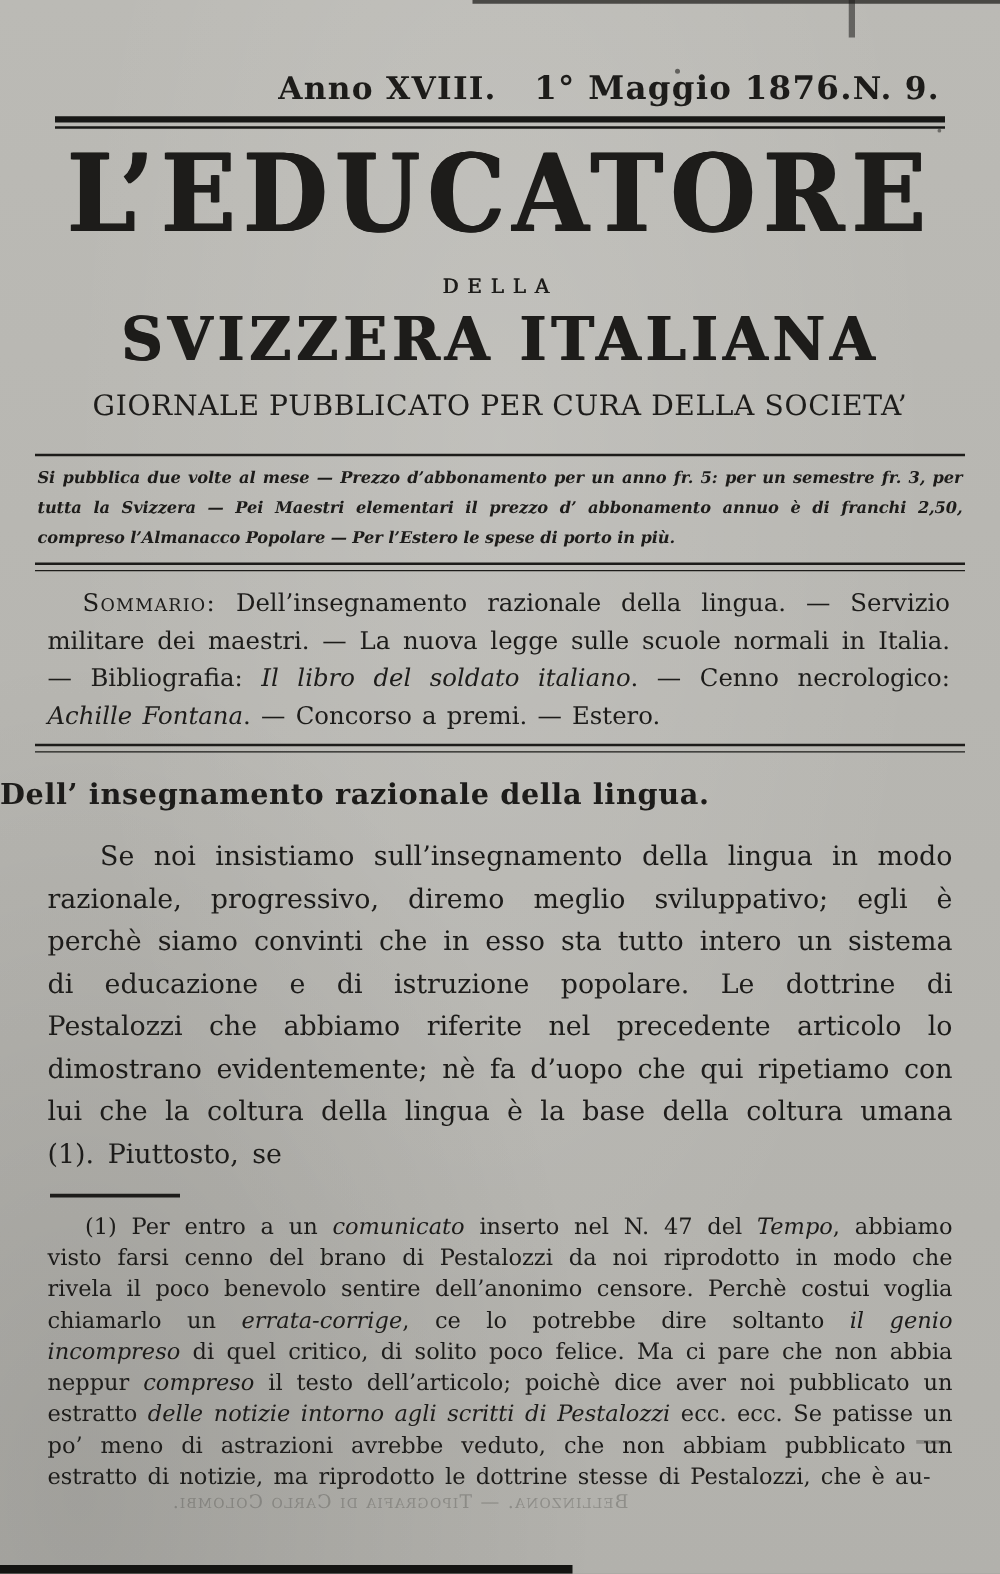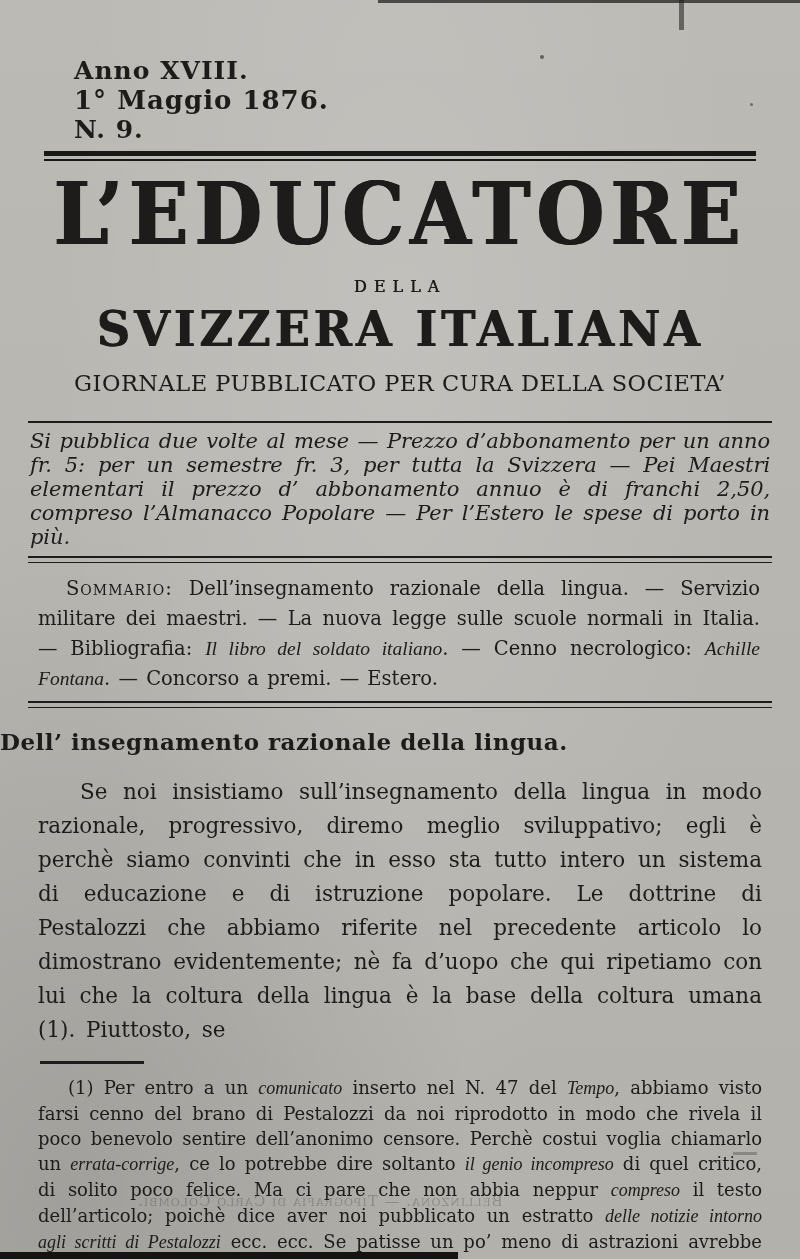--- a/index.html
+++ b/index.html
@@ -22,21 +22,21 @@
   
   .edge-top    { position:absolute; top:0; left:378px; right:0; height:3px; background:#23221f; opacity:.75; }
   .edge-bottom { position:absolute; bottom:0; left:0; width:458px; height:7px; background:#141412; }
   .mark-top    { position:absolute; top:0; left:679px; width:5px; height:30px; background:#1b1b19; opacity:.55; }
   .speck1 { position:absolute; top:55px; left:540px; width:4px; height:4px; background:#3a3936; border-radius:50%; opacity:.7; }
   .speck2 { position:absolute; top:103px; left:750px; width:3px; height:3px; background:#3a3936; border-radius:50%; opacity:.6; }
 
   .header-row {
     display:flex; justify-content:flex-end; align-items:baseline;
     padding:56px 48px 0 44px;
-    font-weight:bold; font-size:25px; letter-spacing:1px;flex-direction:column;
+    font-weight:bold; font-size:25px; letter-spacing:1px;
   }
   .header-row .date { font-size:26px; margin-left:30px; }
   .rule-heavy {
     margin:7px 44px 0 44px; height:3px;
     border-top:5px solid #181816; border-bottom:2px solid #181816;
   }
 
   .masthead { text-align:center; }
   .mast-title {
     margin-top:6px; font-size:78px; line-height:96px; font-weight:bold;
@@ -55,35 +55,35 @@
     transform:scaleY(1.05); transform-origin:50% 50%;
   }
   .mast-tagline {
     margin-top:14px; font-size:22.5px; line-height:31px; font-weight:normal;
     letter-spacing:0.5px;
   }
 
   .rule-single { margin:22px 28px 0 28px; border-top:2px solid #1d1c1a; }
   .subscription {
     margin:6px 30px 0 30px;
-    font-style:italic; font-weight:normal;
-    font-size:21px; line-height:24px;
+    font-style:italic; font-weight:bold;
+    font-size:13px; line-height:24px;
     text-align:justify; letter-spacing:-0.1px;
   }
   .rule-double {
     margin:7px 28px 0 28px; height:4px;
     border-top:2.5px solid #1d1c1a; border-bottom:1.5px solid #1d1c1a;
   }
   .sommario {
     margin:11px 40px 0 38px;
     font-size:19.5px; line-height:30px;
     text-align:justify; text-indent:28px; word-spacing:2px;
   }
   .sc { font-variant:small-caps; letter-spacing:1px; }
-  .it { font-style:italic;font-family:Liberation Serif, serif; }
+  .it { font-style:italic; }
 
   .article-heading {
     margin-top:20px; text-align:left;
     font-size:23px; font-weight:bold; letter-spacing:0.5px;
   }
   .article-section {
     margin-top:14px; text-align:center;
     font-size:21px; font-weight:bold;
   }
   .article-body {

